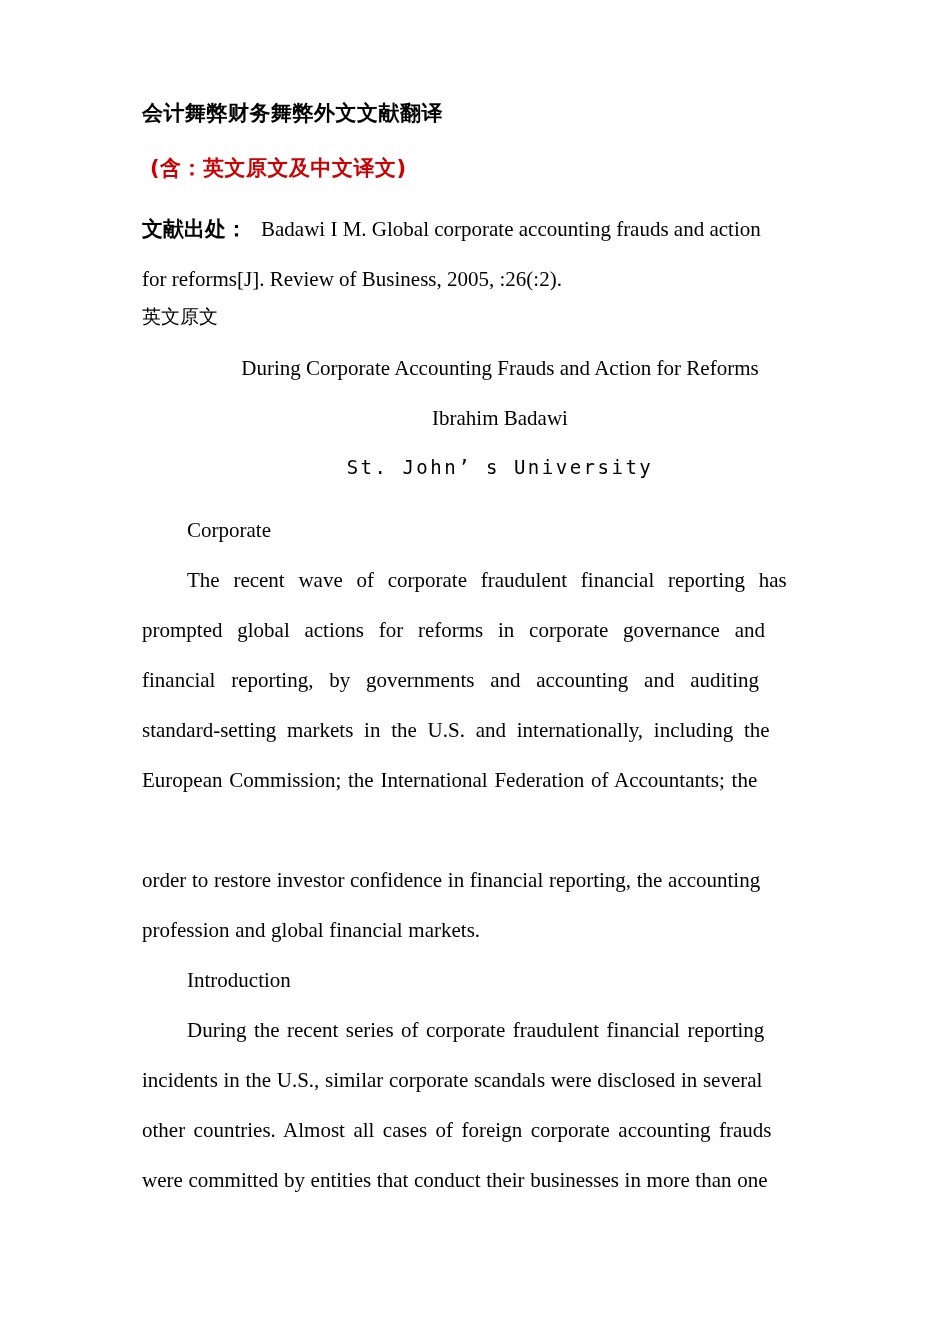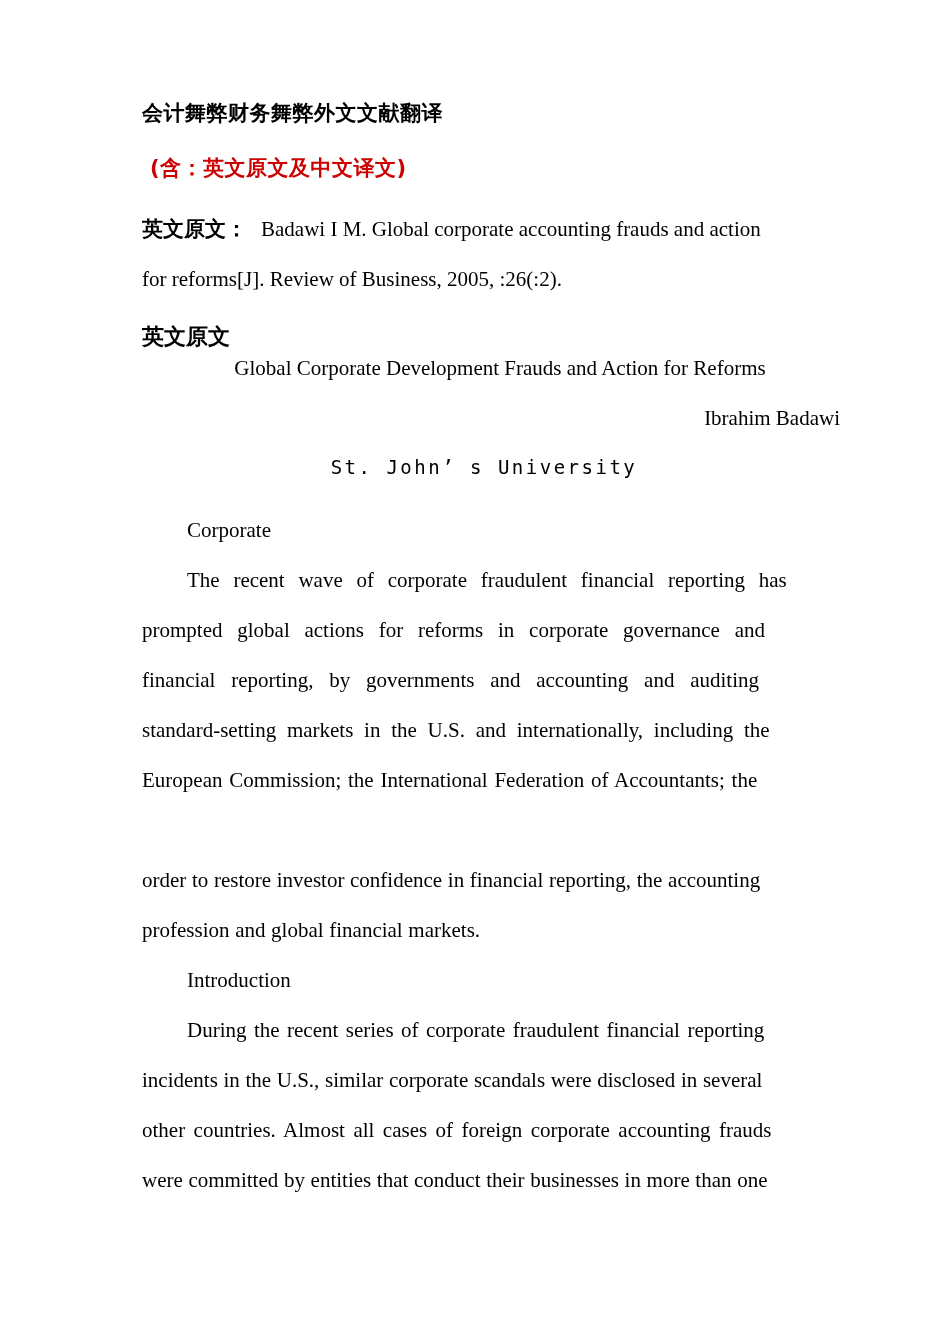--- a/index.html
+++ b/index.html
@@ -46,25 +46,24 @@
     font-family: "DejaVu Sans", "Liberation Sans", sans-serif;
     font-weight: bold;
     font-size: 21px;
     letter-spacing: 0.5px;
     line-height: 1.25;
     white-space: nowrap;
   }
 
   .zh-head {
     font-family: "DejaVu Sans", "Liberation Sans", sans-serif;
-    font-weight: bold;
-    font-size: 22px;
+    font-weight: normal;
+    font-size: 19px;
     line-height: 1.25;
     white-space: nowrap;
-    margin-top: 18px;
   }
 
   
   .cite {
     font-size: 21px;
     line-height: 50px;
   }
   .cite .zh-label {
     font-family: "DejaVu Sans", "Liberation Sans", sans-serif;
     font-weight: bold;
@@ -78,21 +77,21 @@
   
   .paper-title {
     font-size: 21px;
     line-height: 1.2;
     text-align: center;
     white-space: nowrap;
   }
   .author {
     font-size: 21px;
     line-height: 1.2;
-    text-align: right;
+    text-align: center;
     white-space: nowrap;
   }
   .affiliation {
     font-family: "DejaVu Sans Mono", "Liberation Mono", monospace;
     font-size: 19px;
     line-height: 1.2;
     text-align: center;
     letter-spacing: 2.5px;
     white-space: nowrap;
   }
@@ -126,34 +125,34 @@
 </head>
 <body>
 
 <div class="page">
 
   <div class="col zh-title" style="top:100px;">会计舞弊财务舞弊外文文献翻译</div>
 
   <div class="col zh-red" style="top:155px; left:150px; color:#CC0000;">(含：英文原文及中文译文)</div>
 
   <div class="col cite" style="top:204px;">
-    <span class="zh-label">英文原文：</span><span class="cite-body" style="padding-left:14px;">Badawi I M. Global corporate accounting frauds and action</span>
+    <span class="zh-label">文献出处：</span><span class="cite-body" style="padding-left:14px;">Badawi I M. Global corporate accounting frauds and action</span>
   </div>
 
   <div class="col cite" style="top:254px;">
     <span class="cite-body">for reforms[J]. Review of Business, 2005, :26(:2).</span>
   </div>
 
   <div class="col zh-head" style="top:305px;">英文原文</div>
 
-  <div class="col paper-title" style="top:356px; left:160px; width:680px;">Global Corporate Development Frauds and Action for Reforms</div>
+  <div class="col paper-title" style="top:356px; left:160px; width:680px;">During Corporate Accounting Frauds and Action for Reforms</div>
 
   <div class="col author" style="top:406px; left:160px; width:680px;">Ibrahim Badawi</div>
 
-  <div class="col affiliation" style="top:456px; left:144px; width:680px;">St. John’ s University</div>
+  <div class="col affiliation" style="top:456px; left:160px; width:680px;">St. John’ s University</div>
 
   <div class="col sec-head" style="top:505px;">Corporate</div>
 
   <div class="col bodyline indent ws1" style="top:555px;">The  recent  wave  of  corporate  fraudulent  financial  reporting  has</div>
   <div class="col bodyline ws2" style="top:605px;">prompted  global  actions  for  reforms  in  corporate  governance  and</div>
   <div class="col bodyline ws3" style="top:655px;">financial  reporting,  by  governments  and  accounting  and  auditing</div>
   <div class="col bodyline ws4" style="top:705px;">standard-setting  markets  in  the  U.S.  and  internationally,  including  the</div>
   <div class="col bodyline ws5" style="top:755px;">European Commission; the International Federation of Accountants; the</div>
   <div class="col bodyline ws6" style="top:855px;">order to restore investor confidence in financial reporting, the accounting</div>
   <div class="col bodyline ws6" style="top:905px;">profession and global financial markets.</div>

